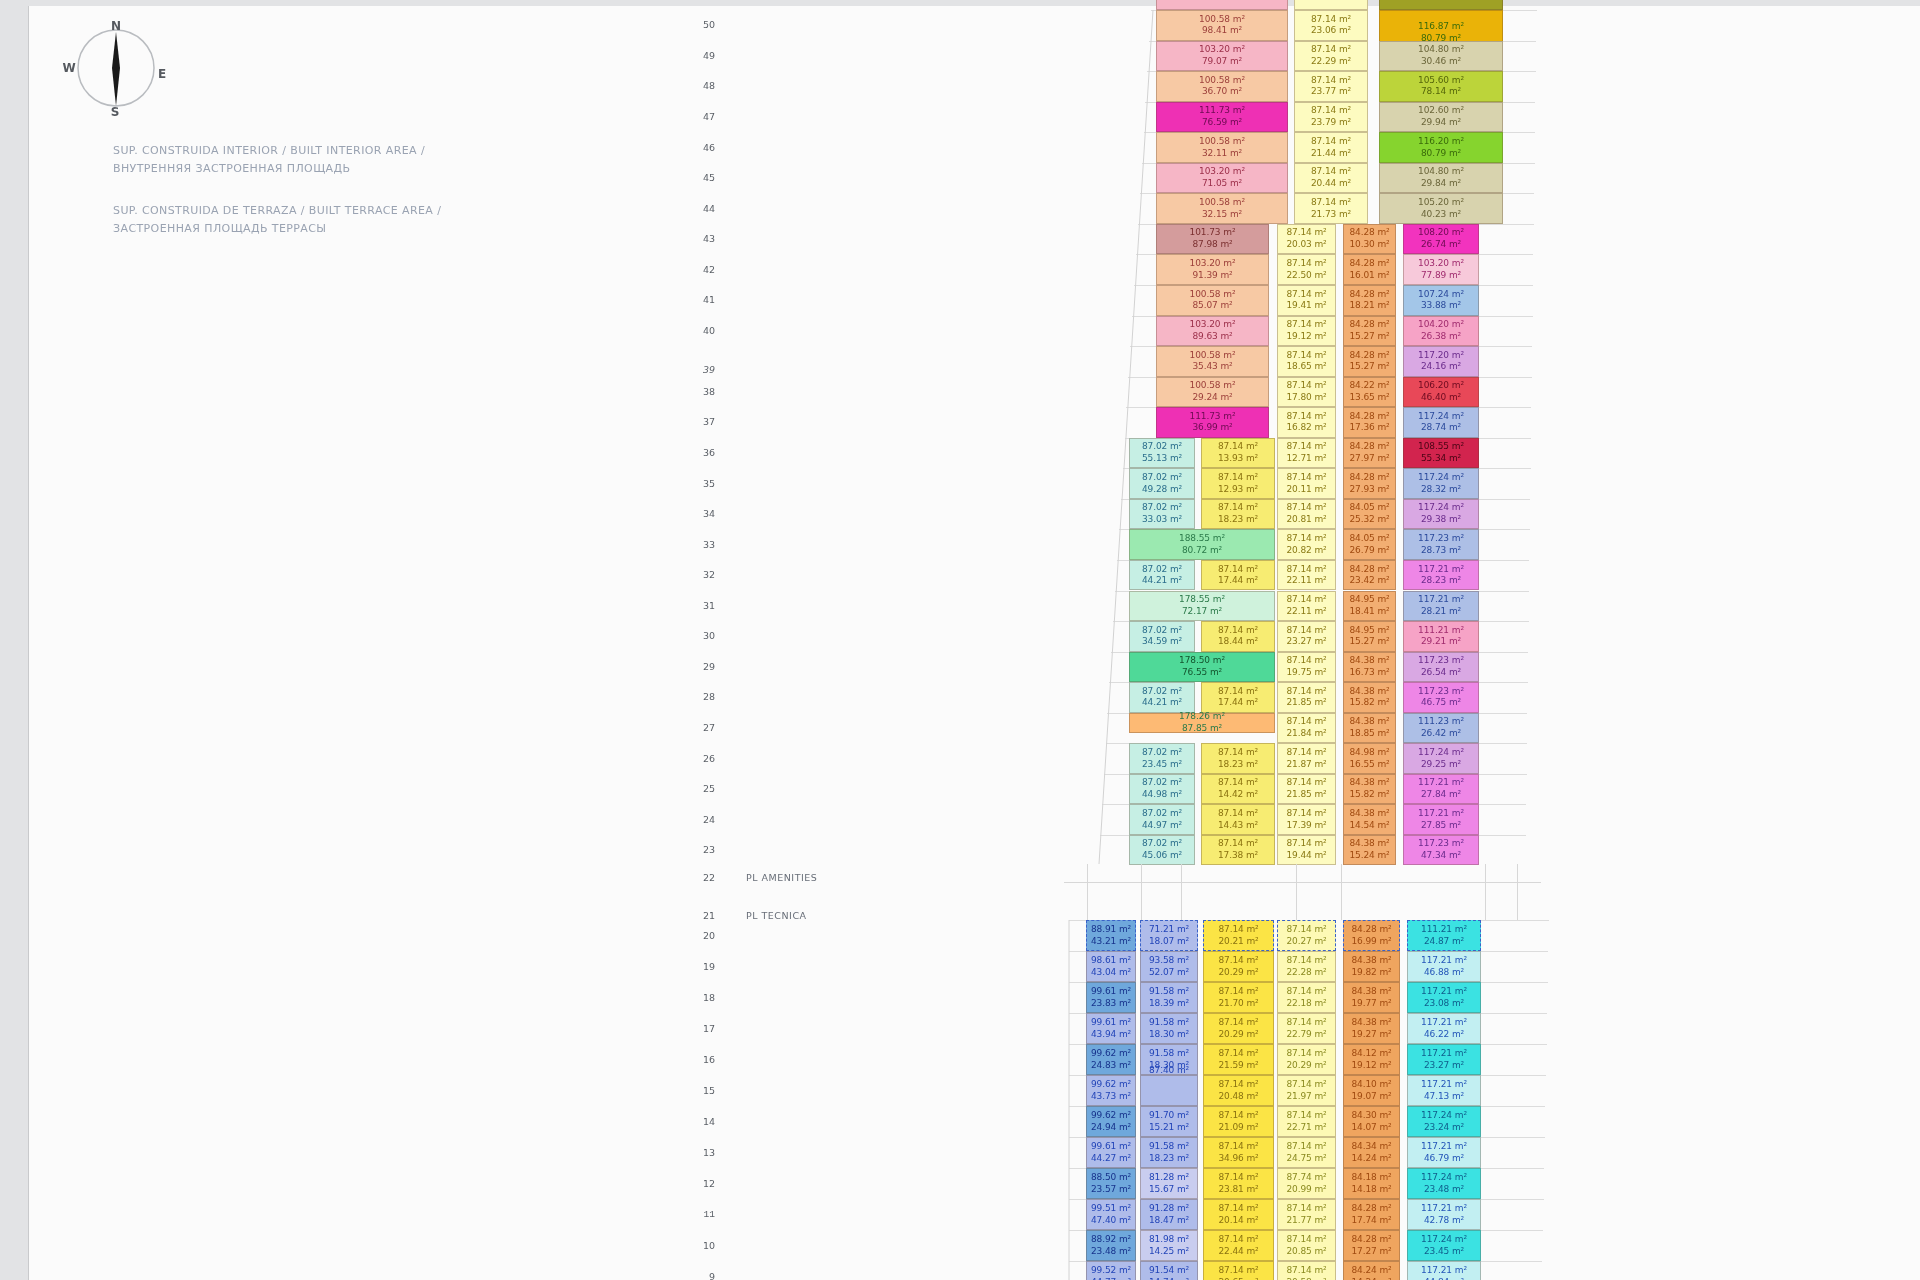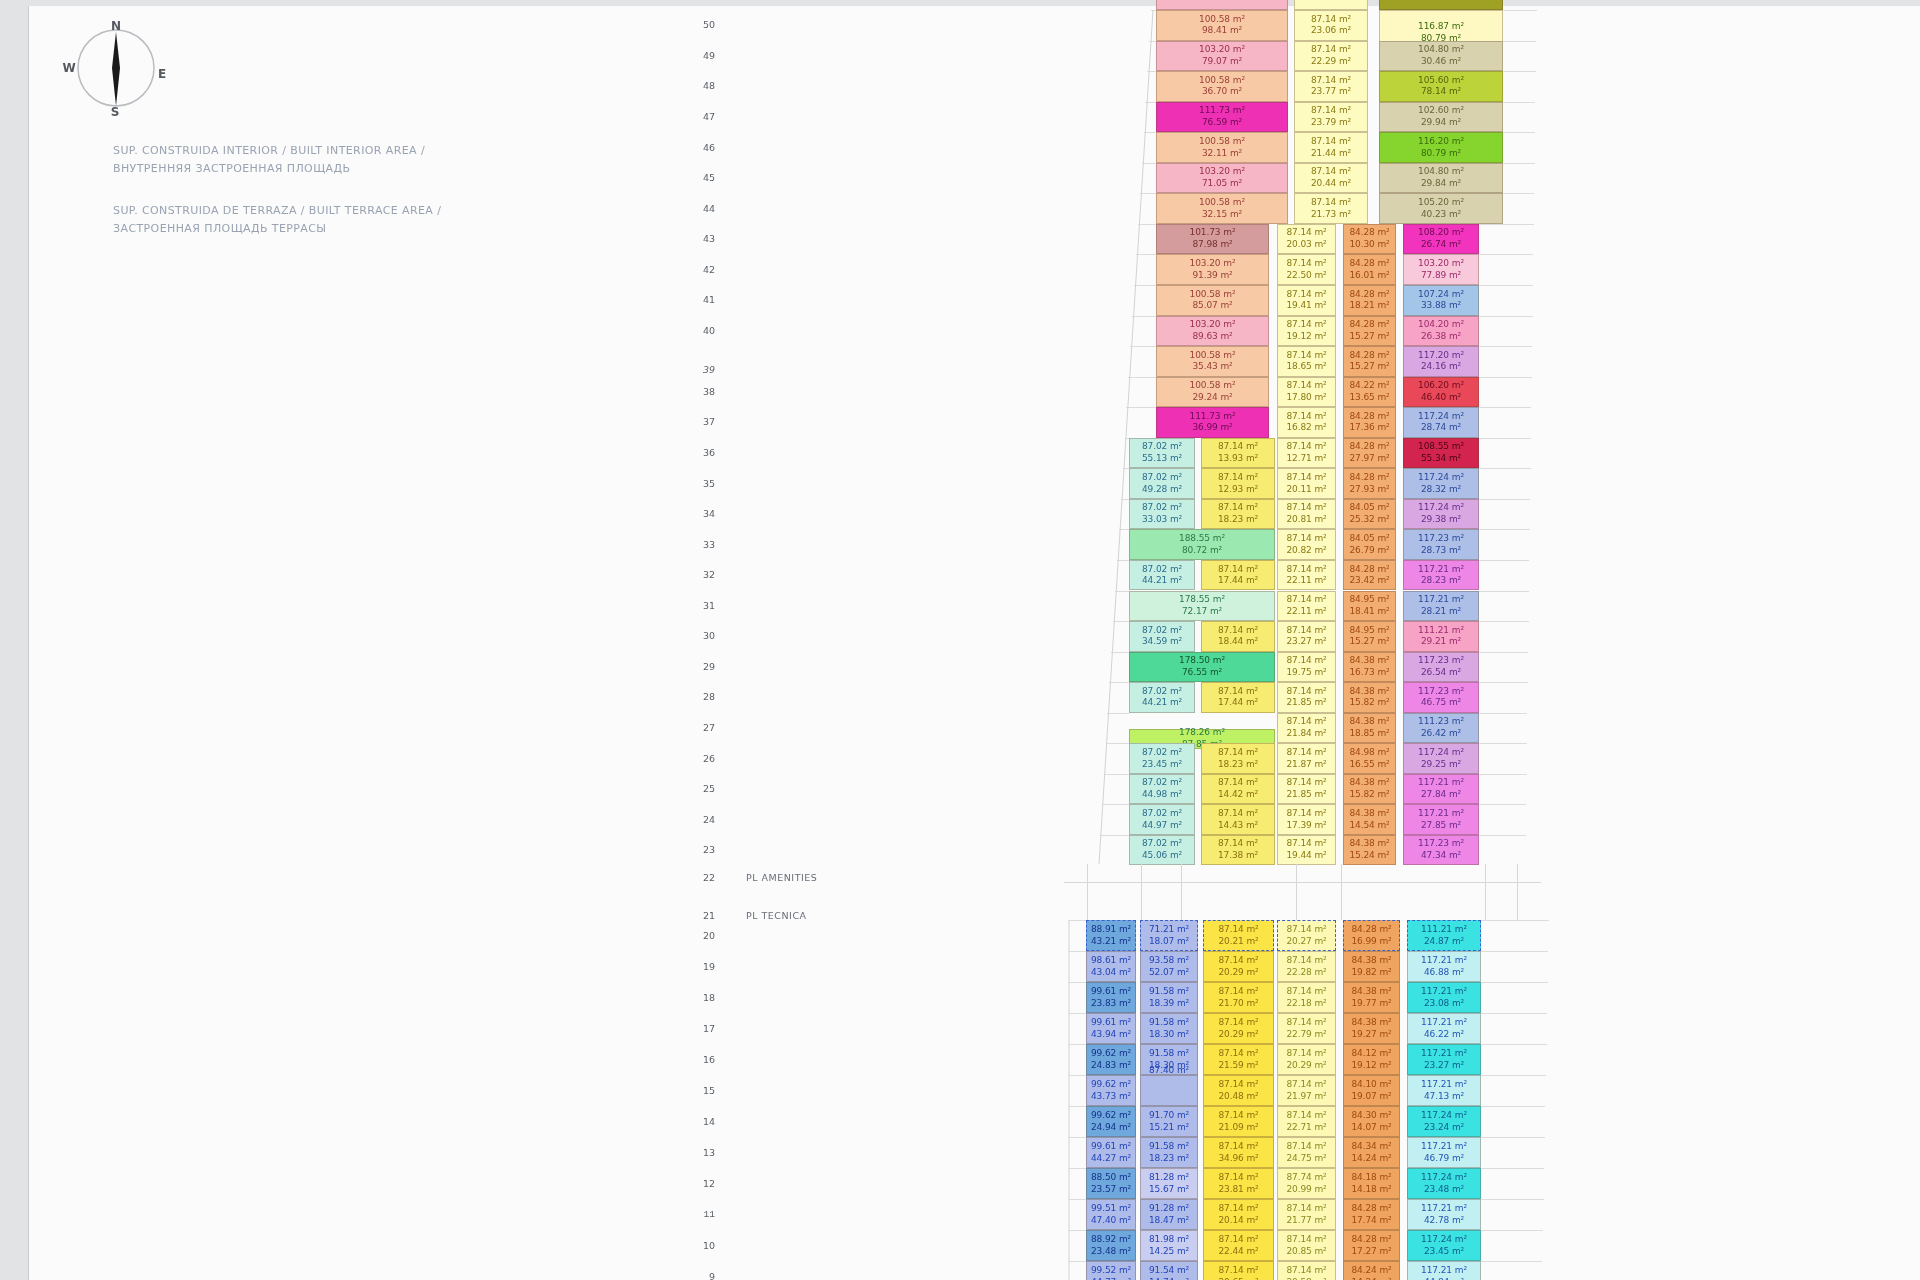--- a/index.html
+++ b/index.html
@@ -61,21 +61,21 @@
           <div class=""></div>
         </div>
         <div class="cell" style="left: 1127px; top: 4.05px; width: 132px; height: 30.55px; background: rgb(247, 201, 164); color: rgb(156, 63, 58);">
           <div class="">100.58 m²</div>
           <div class="">98.41 m²</div>
         </div>
         <div class="cell" style="left: 1265px; top: 4.05px; width: 74px; height: 30.55px; background: rgb(253, 251, 192); color: rgb(138, 122, 20);">
           <div class="">87.14 m²</div>
           <div class="">23.06 m²</div>
         </div>
-        <div class="cell" style="left: 1350px; top: 4.05px; width: 124px; height: 46px; background: #fef9c3; color: rgb(58, 107, 10);">
+        <div class="cell" style="left: 1350px; top: 4.05px; width: 124px; height: 46px; background: #eab308; color: rgb(58, 107, 10);">
           <div class="">116.87 m²</div>
           <div class="">80.79 m²</div>
         </div>
         <div class="num" style="left: 664px; top: 13.325px; width: 22px;">50</div>
         <div class="tick" style="left: 1122.1px; top: 4.05px; width: 4.9px;"></div>
         <div class="tick" style="left: 1474px; top: 4.05px; width: 33.6px;"></div>
         <div class="cell" style="left: 1127px; top: 34.6px; width: 132px; height: 30.55px; background: rgb(246, 182, 198); color: rgb(156, 47, 74);">
           <div class="">103.20 m²</div>
           <div class="">79.07 m²</div>
         </div>
@@ -486,21 +486,21 @@
           <div class="">84.38 m²</div>
           <div class="">15.82 m²</div>
         </div>
         <div class="cell" style="left: 1374px; top: 676.15px; width: 76px; height: 30.55px; background: rgb(238, 134, 230); color: rgb(107, 43, 140);">
           <div class="">117.23 m²</div>
           <div class="">46.75 m²</div>
         </div>
         <div class="num" style="left: 664px; top: 685.425px; width: 22px;">28</div>
         <div class="tick" style="left: 1080.3px; top: 676.15px; width: 19.7px;"></div>
         <div class="tick" style="left: 1450px; top: 676.15px; width: 48.8px;"></div>
-        <div class="cell" style="left: 1100px; top: 706.7px; width: 146px; height: 20px; background: #bef264; color: rgb(43, 122, 74); margin-top: 16px;">
+        <div class="cell" style="left: 1100px; top: 706.7px; width: 146px; height: 20px; background: #fdba74; color: rgb(43, 122, 74);">
           <div class="">178.26 m²</div>
           <div class="">87.85 m²</div>
         </div>
         <div class="cell" style="left: 1248px; top: 706.7px; width: 59px; height: 30.55px; background: rgb(253, 251, 192); color: rgb(138, 122, 20);">
           <div class="">87.14 m²</div>
           <div class="">21.84 m²</div>
         </div>
         <div class="cell" style="left: 1314px; top: 706.7px; width: 53px; height: 30.55px; background: rgb(242, 174, 114); color: rgb(160, 74, 16);">
           <div class="">84.38 m²</div>
           <div class="">18.85 m²</div>

